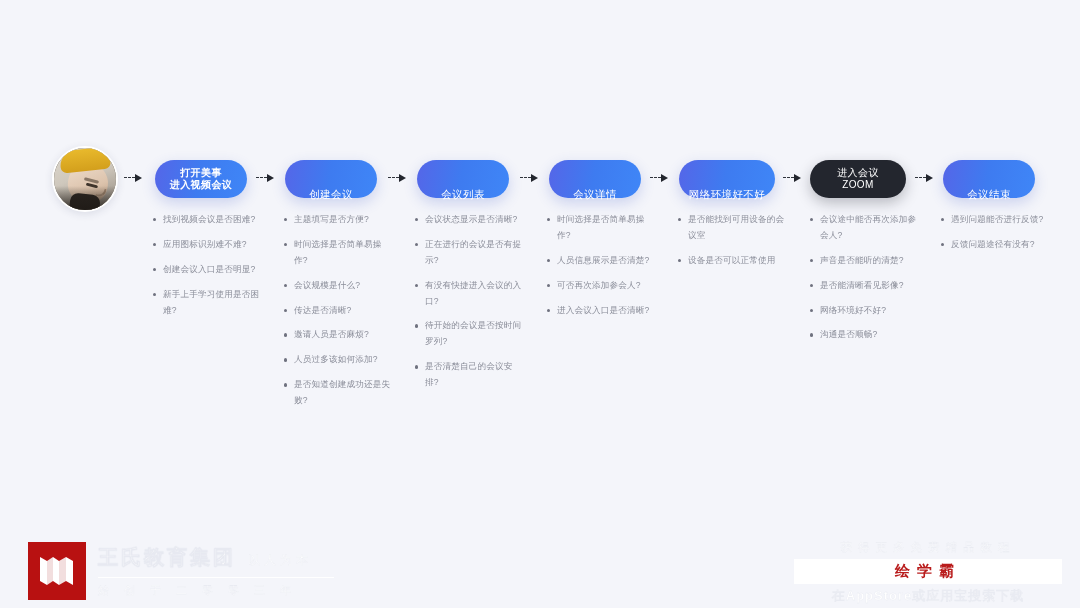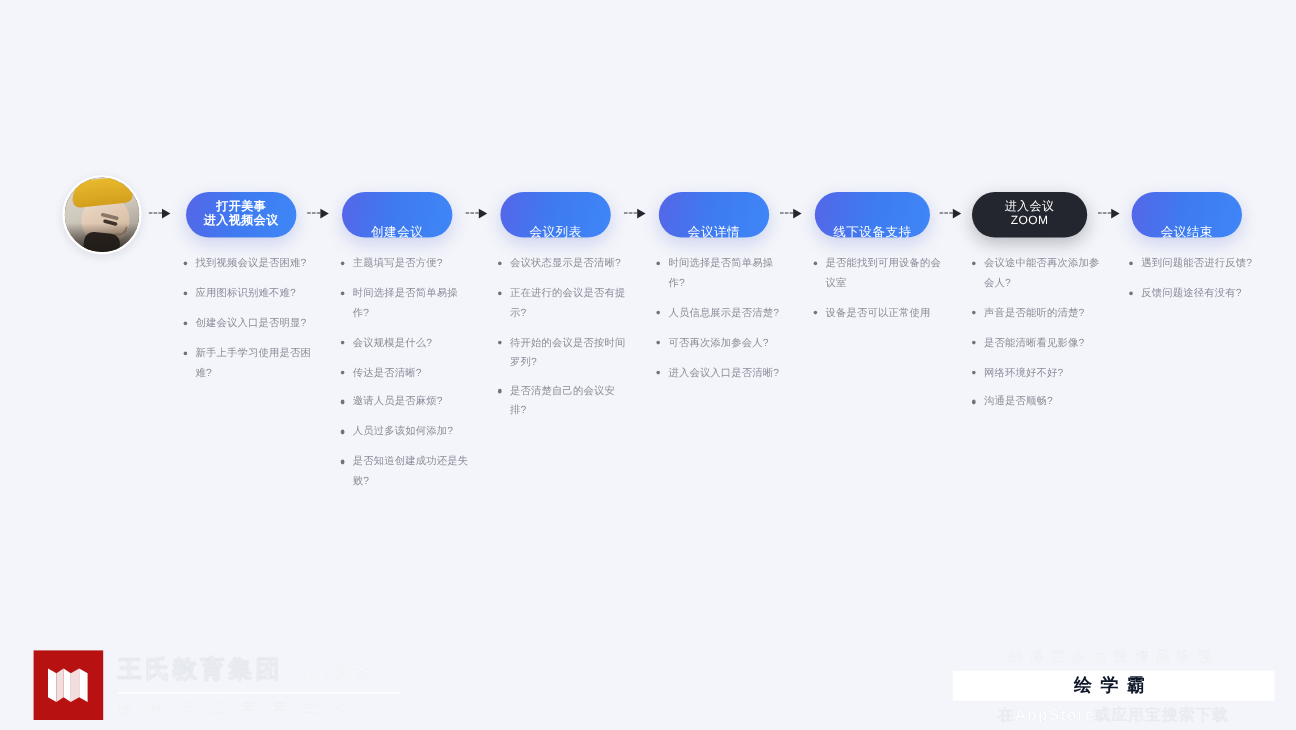--- a/index.html
+++ b/index.html
@@ -210,21 +210,21 @@
   .promo-top {
     font-size: 11.5px; color: #ffffff;
     letter-spacing: 6px;
     -webkit-text-stroke: 0.35px #e9ebf2;
   }
   .promo-mid {
     margin: 4px 0 3px 0;
     background: #ffffff;
     padding: 3px 0;
     font-size: 15px; font-weight: bold;
-    color: #0f172a; letter-spacing: 7px;
+    color: #b91c1c; letter-spacing: 7px;
   }
   .promo-bot {
     font-size: 13px; color: #ffffff; font-weight: bold;
     letter-spacing: 1px;
     -webkit-text-stroke: 0.35px #e9ebf2;
   }
 </style>
 </head>
 <body>
 
@@ -277,21 +277,21 @@
       <div class="pill blue single" style="left: 285px; top: 160px; width: 92px;">
         <div class="l1">创建会议</div>
       </div>
       <div class="pill blue single" style="left: 417px; top: 160px; width: 92px; text-align: center;">
         <div class="l1">会议列表</div>
       </div>
       <div class="pill blue single" style="left: 549px; top: 160px; width: 92px;">
         <div class="l1">会议详情</div>
       </div>
       <div class="pill blue single" style="left: 679px; top: 160px; width: 96px;">
-        <div class="l1">线下设备支持</div>
+        <div class="l1">网络环境好不好</div>
       </div>
       <div class="pill dark" style="left: 810px; top: 160px; width: 96px;">
         <div class="l1">进入会议</div>
         <div class="l2">ZOOM</div>
       </div>
       <div class="pill blue single" style="left: 943px; top: 160px; width: 92px;">
         <div class="l1">会议结束</div>
       </div>
     </div>
 
@@ -307,20 +307,21 @@
         <div class="bullet"><span class="dot"></span><span>时间选择是否简单易操作?</span></div>
         <div class="bullet"><span class="dot"></span><span>会议规模是什么?</span></div>
         <div class="bullet"><span class="dot"></span><span>传达是否清晰?</span></div>
         <div class="bullet"><span class="dot"></span><span>邀请人员是否麻烦?</span></div>
         <div class="bullet"><span class="dot"></span><span>人员过多该如何添加?</span></div>
         <div class="bullet"><span class="dot"></span><span>是否知道创建成功还是失败?</span></div>
       </div>
       <div class="col" style="left: 414px;">
         <div class="bullet"><span class="dot"></span><span>会议状态显示是否清晰?</span></div>
         <div class="bullet"><span class="dot"></span><span>正在进行的会议是否有提示?</span></div>
+        <div class="bullet"><span class="dot"></span><span>有没有快捷进入会议的入口?</span></div>
         <div class="bullet"><span class="dot"></span><span>待开始的会议是否按时间罗列?</span></div>
         <div class="bullet"><span class="dot"></span><span>是否清楚自己的会议安排?</span></div>
       </div>
       <div class="col" style="left: 546px;">
         <div class="bullet"><span class="dot"></span><span>时间选择是否简单易操作?</span></div>
         <div class="bullet"><span class="dot"></span><span>人员信息展示是否清楚?</span></div>
         <div class="bullet"><span class="dot"></span><span>可否再次添加参会人?</span></div>
         <div class="bullet"><span class="dot"></span><span>进入会议入口是否清晰?</span></div>
       </div>
       <div class="col" style="left: 677px;">

